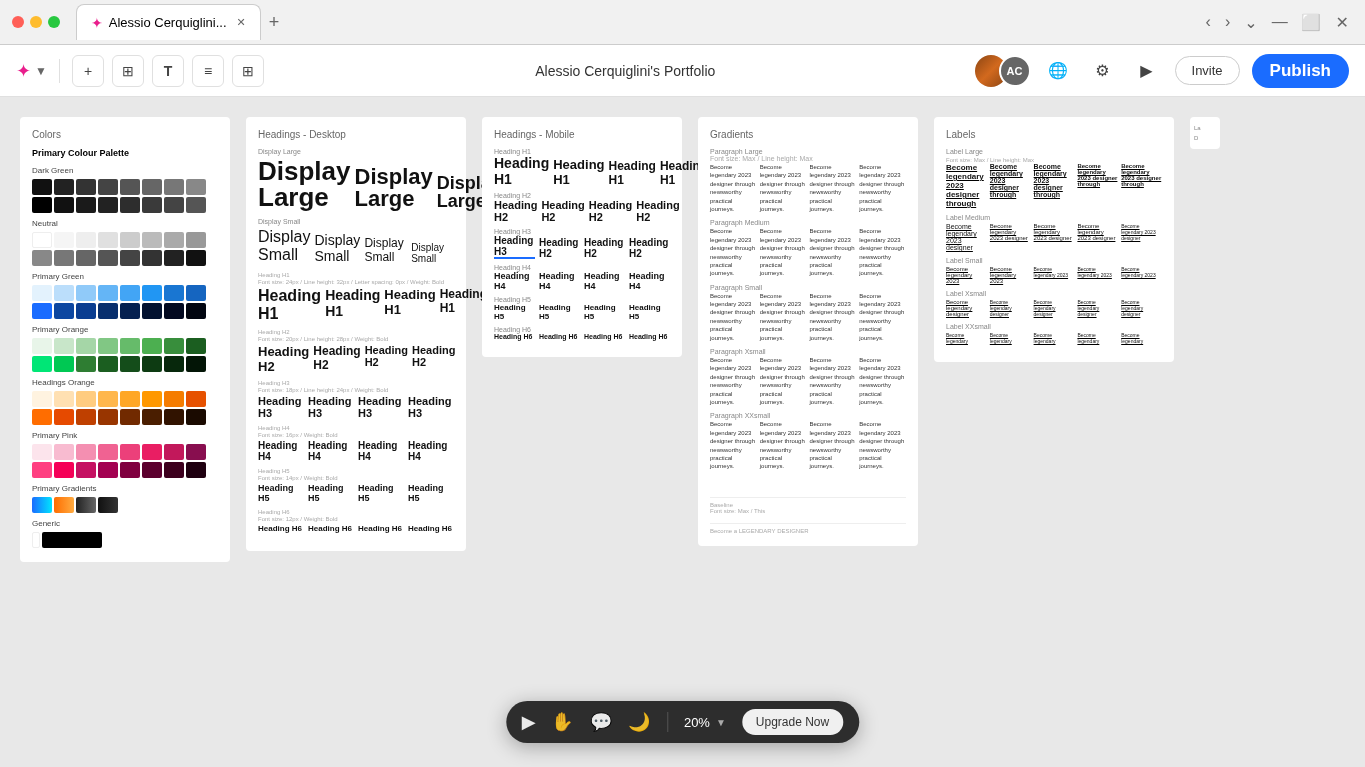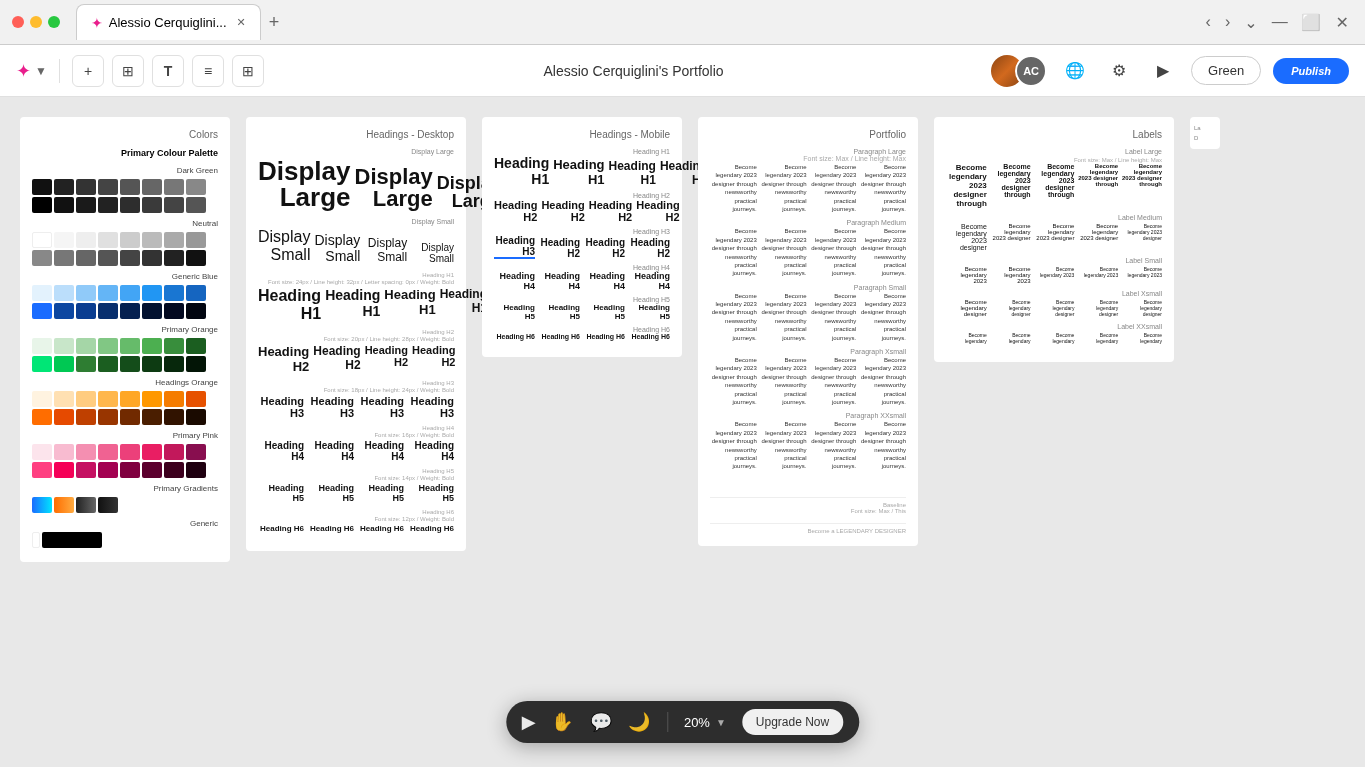--- a/index.html
+++ b/index.html
@@ -52,42 +52,41 @@
       font-size: 14px;
       color: #444;
     }
     .toolbar-center { font-size: 14px; font-weight: 500; color: #333; margin-left: 12px; }
     .toolbar-right { display: flex; align-items: center; gap: 12px; }
     .avatar-group { display: flex; align-items: center; }
     .avatar { width: 32px; height: 32px; border-radius: 50%; overflow: hidden; background: #ccc; }
     .avatar-initials { width: 32px; height: 32px; border-radius: 50%; background: #666; color: #fff; display: flex; align-items: center; justify-content: center; font-size: 11px; font-weight: 600; margin-left: -8px; border: 2px solid #fff; }
     .icon-btn { width: 32px; height: 32px; border-radius: 50%; background: none; border: none; cursor: pointer; display: flex; align-items: center; justify-content: center; color: #444; font-size: 16px; }
     .invite-btn { background: #fff; border: 1px solid #ccc; border-radius: 20px; padding: 6px 16px; font-size: 13px; font-weight: 500; cursor: pointer; color: #333; }
-    .publish-btn { background: #1a6cff; border: none; border-radius: 20px; padding: 7px 18px; font-size: 11px; font-weight: 600; cursor: pointer; color: #fff; font-style: italic; }
+    .publish-btn { background: #1a6cff; border: none; border-radius: 20px; padding: 7px 18px; font-size: 17px; font-weight: 600; cursor: pointer; color: #fff; }
 
     
     .canvas {
       background: #e8e8e8;
       width: 1365px;
       height: calc(767px - 45px - 52px - 52px);
       overflow: hidden;
       position: relative;
       padding: 20px;
       display: flex;
       gap: 16px;
       align-items: flex-start;
     }
 
     
     .panel {
       background: #fff;
       border-radius: 4px;
       padding: 12px;
       flex-shrink: 0;
-      text-align: right;
     }
     .panel-title { font-size: 10px; color: #666; margin-bottom: 8px; font-weight: 500; }
 
     
     .colors-panel { width: 210px; }
     .color-section-title { font-size: 8px; color: #444; margin: 6px 0 4px; font-weight: 500; }
     .color-row { display: flex; gap: 2px; margin-bottom: 2px; flex-wrap: wrap; }
     .color-swatch { width: 20px; height: 16px; border-radius: 2px; flex-shrink: 0; }
 
     
@@ -138,21 +137,21 @@
     .paragraphs-panel { width: 220px; }
     .para-row { margin-bottom: 6px; }
     .para-label { font-size: 7px; color: #888; }
     .para-text-block { display: grid; grid-template-columns: 1fr 1fr 1fr 1fr; gap: 3px; margin-top: 1px; }
     .para-text { font-size: 6px; color: #333; line-height: 1.4; }
 
     
     .labels-panel { width: 240px; }
     .label-row { margin-bottom: 6px; }
     .label-cat { font-size: 7px; color: #888; margin-bottom: 2px; }
-    .label-samples { display: grid; grid-template-columns: repeat(5, 1fr); gap: 3px; }
+    .label-samples { display: grid; grid-template-columns: repeat(5, 1fr); gap: 3px; text-decoration: underline; }
     .lbl-text { font-size: 7px; color: #111; }
 
     
     .bottom-toolbar {
       position: fixed;
       bottom: 24px;
       left: 50%;
       transform: translateX(-50%);
       background: #2d2d2d;
       border-radius: 32px;
@@ -243,21 +242,21 @@
   <div class="toolbar-right">
     <div class="avatar-group">
       <div class="avatar">
         <div class="avatar-img"></div>
       </div>
       <div class="avatar-initials">AC</div>
     </div>
     <button class="icon-btn">🌐</button>
     <button class="icon-btn">⚙</button>
     <button class="icon-btn">▶</button>
-    <button class="invite-btn">Green</button>
+    <button class="invite-btn">Invite</button>
     <button class="publish-btn">Publish</button>
   </div>
 </div>
 
 <div class="canvas">
 
   <div class="panel colors-panel">
     <div class="panel-title">Colors</div>
     <div style="font-size:9px;font-weight:600;margin-bottom:8px;">Primary Colour Palette</div>
 
@@ -298,21 +297,21 @@
       <div class="color-swatch" style="background:#888;"></div>
       <div class="color-swatch" style="background:#777;"></div>
       <div class="color-swatch" style="background:#666;"></div>
       <div class="color-swatch" style="background:#555;"></div>
       <div class="color-swatch" style="background:#444;"></div>
       <div class="color-swatch" style="background:#333;"></div>
       <div class="color-swatch" style="background:#222;"></div>
       <div class="color-swatch" style="background:#111;"></div>
     </div>
 
-    <div class="color-section-title">Generic Blue</div>
+    <div class="color-section-title">Primary Green</div>
     <div class="color-row">
       <div class="color-swatch" style="background:#e3f2fd;"></div>
       <div class="color-swatch" style="background:#bbdefb;"></div>
       <div class="color-swatch" style="background:#90caf9;"></div>
       <div class="color-swatch" style="background:#64b5f6;"></div>
       <div class="color-swatch" style="background:#42a5f5;"></div>
       <div class="color-swatch" style="background:#2196f3;"></div>
       <div class="color-swatch" style="background:#1976d2;"></div>
       <div class="color-swatch" style="background:#1565c0;"></div>
     </div>
@@ -552,21 +551,21 @@
       <div class="hm-samples">
         <div class="hm-h6">Heading H6</div>
         <div class="hm-h6">Heading H6</div>
         <div class="hm-h6">Heading H6</div>
         <div class="hm-h6">Heading H6</div>
       </div>
     </div>
   </div>
 
   <div class="panel paragraphs-panel">
-    <div class="panel-title">Portfolio</div>
+    <div class="panel-title">Gradients</div>
 
     <div class="para-row">
       <div class="para-label">Paragraph Large</div>
       <div style="font-size:7px;color:#aaa;margin-bottom:1px;">Font size: Max / Line height: Max</div>
       <div class="para-text-block">
         <div class="para-text">Become legendary 2023 designer through newsworthy practical journeys.</div>
         <div class="para-text">Become legendary 2023 designer through newsworthy practical journeys.</div>
         <div class="para-text">Become legendary 2023 designer through newsworthy practical journeys.</div>
         <div class="para-text">Become legendary 2023 designer through newsworthy practical journeys.</div>
       </div>

